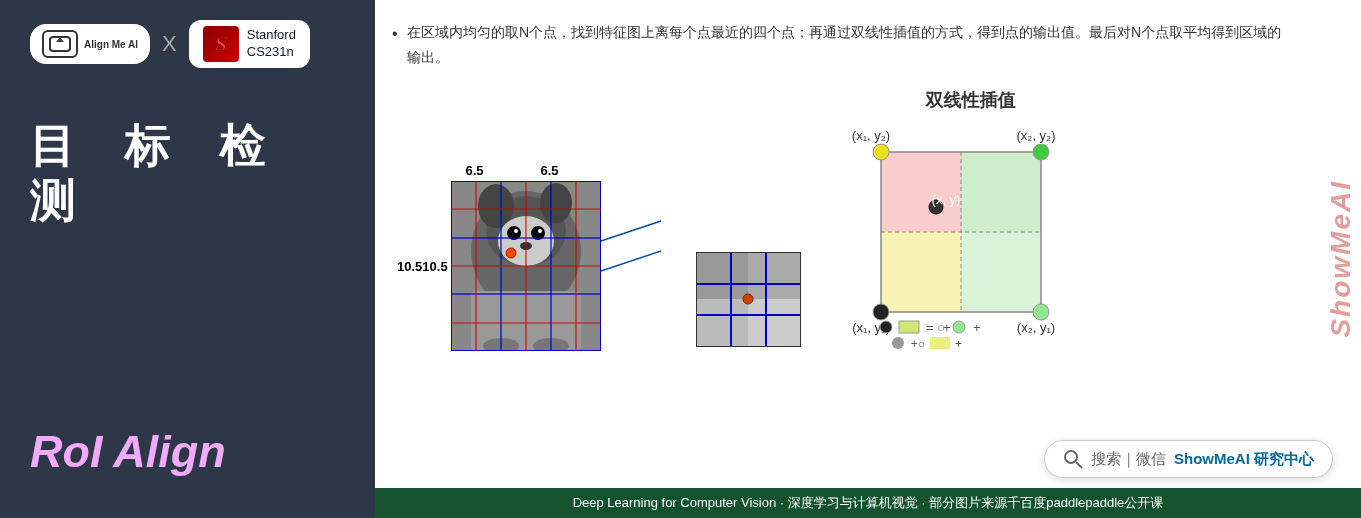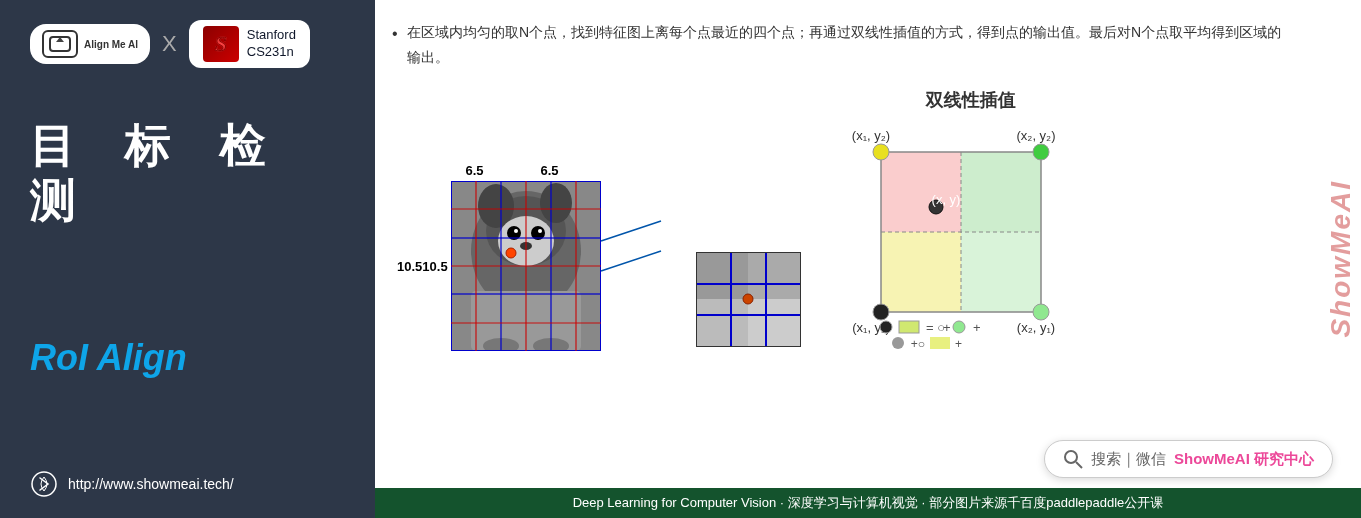--- a/index.html
+++ b/index.html
@@ -76,23 +76,23 @@
     .main-title {
       font-size: 46px;
       font-weight: 700;
       letter-spacing: 18px;
       color: white;
       margin: 20px 0 38px 0;
       line-height: 1.2;
     }
 
     .section-title {
-      font-size: 36px;
-      font-weight: bold;
-      color: #0ea5e9;
+      font-size: 45px;
+      font-weight: bold;
+      color: #f0abfc;
       font-style: italic;
       margin-top: auto;
       margin-bottom: 20px;
     }
 
     .footer-link {
       display: flex;
       align-items: center;
       gap: 10px;
       color: white;
@@ -155,21 +155,21 @@
       padding: 8px 18px;
       display: flex;
       align-items: center;
       gap: 8px;
       font-size: 15px;
       box-shadow: 0 2px 8px rgba(0,0,0,0.15);
     }
 
     .search-brand {
       font-weight: bold;
-      color: #ec4899;
+      color: #0369a1;
       font-size: 15px;
     }
 
     
     .footer-bar {
       position: absolute;
       bottom: 0;
       left: 0;
       right: 0;
       background: #14532d;
@@ -282,29 +282,20 @@
       </div>
       <div style="font-size:13px; font-weight:normal; color:#0f172a; line-height:1.3; white-space: pre-line;">Stanford
 CS231n</div>
     </div>
   </div>
 
   <div class="main-title">目 标 检 测</div>
 
   <div class="section-title">RoI Align</div>
 
-  <div class="footer-link">
-    <svg class="arrow-icon" viewBox="0 0 28 28" fill="none">
-      <circle cx="14" cy="14" r="12" stroke="white" stroke-width="1.5" fill="none"></circle>
-      <path d="M10 8 L18 14 L10 20" stroke="white" stroke-width="1.5" fill="none" stroke-linecap="round"></path>
-      <path d="M14 7 Q8 14 14 21" stroke="white" stroke-width="1" fill="none"></path>
-      <path d="M14 7 Q20 14 14 21" stroke="white" stroke-width="1" fill="none"></path>
-    </svg>
-    <span>http://www.showmeai.tech/</span>
-  </div>
 </div>
 
 <div class="content">
   <div class="content-inner">
 
     <div class="bullet-text">在区域内均匀的取N个点，找到特征图上离每个点最近的四个点；再通过双线性插值的方式，得到点的输出值。最后对N个点取平均得到区域的输出。</div>
 
     <div class="diagram-area">
 
       <div class="left-diagram-area">

